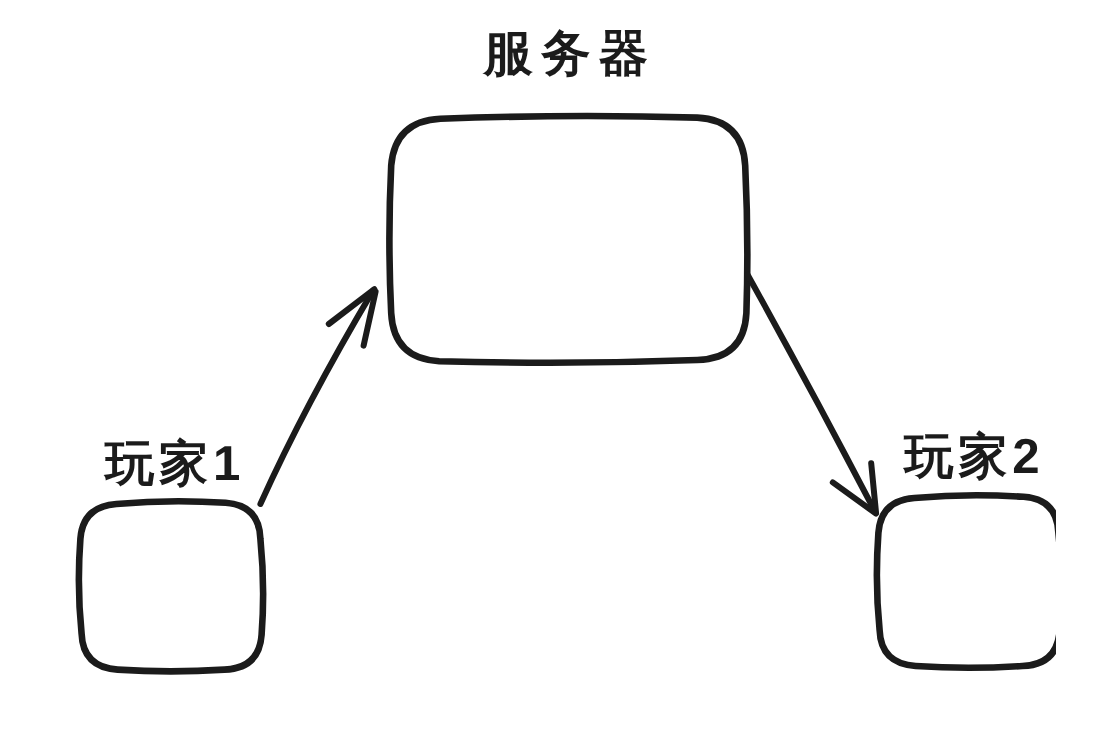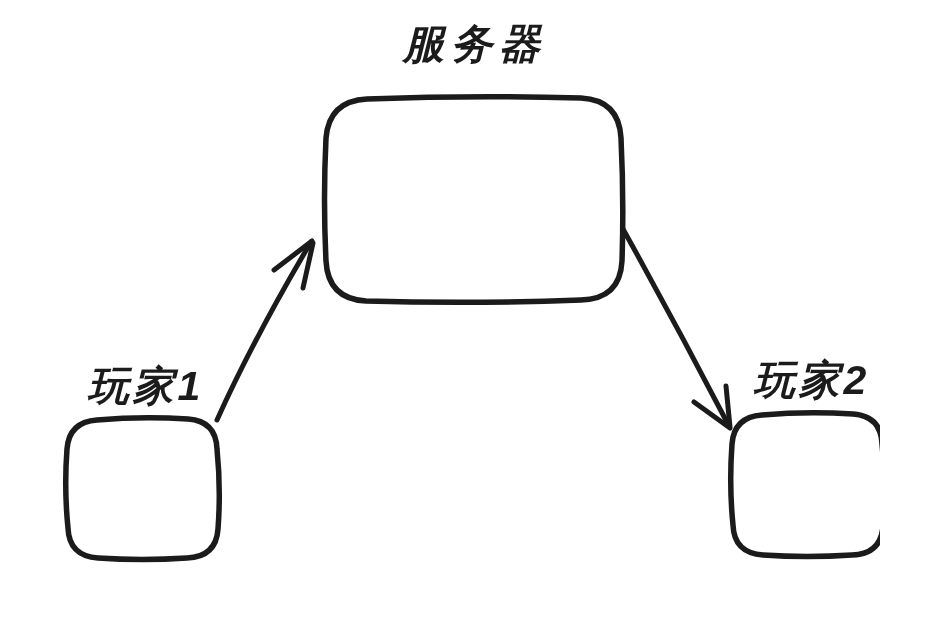--- a/index.html
+++ b/index.html
@@ -7,21 +7,20 @@
     padding: 0;
     background: #ffffff;
   }
   .canvas {
     position: relative;
     width: 880px;
     height: 618px;
     background: #ffffff;
     overflow: hidden;
     font-family: "Liberation Sans", "DejaVu Sans", sans-serif;
-    font-style: italic;
   }
   svg.diagram {
     position: absolute;
     top: 0;
     left: 0;
   }
   svg text {
     font-family: "Liberation Sans", "DejaVu Sans", sans-serif;
     font-weight: 600;
   }

